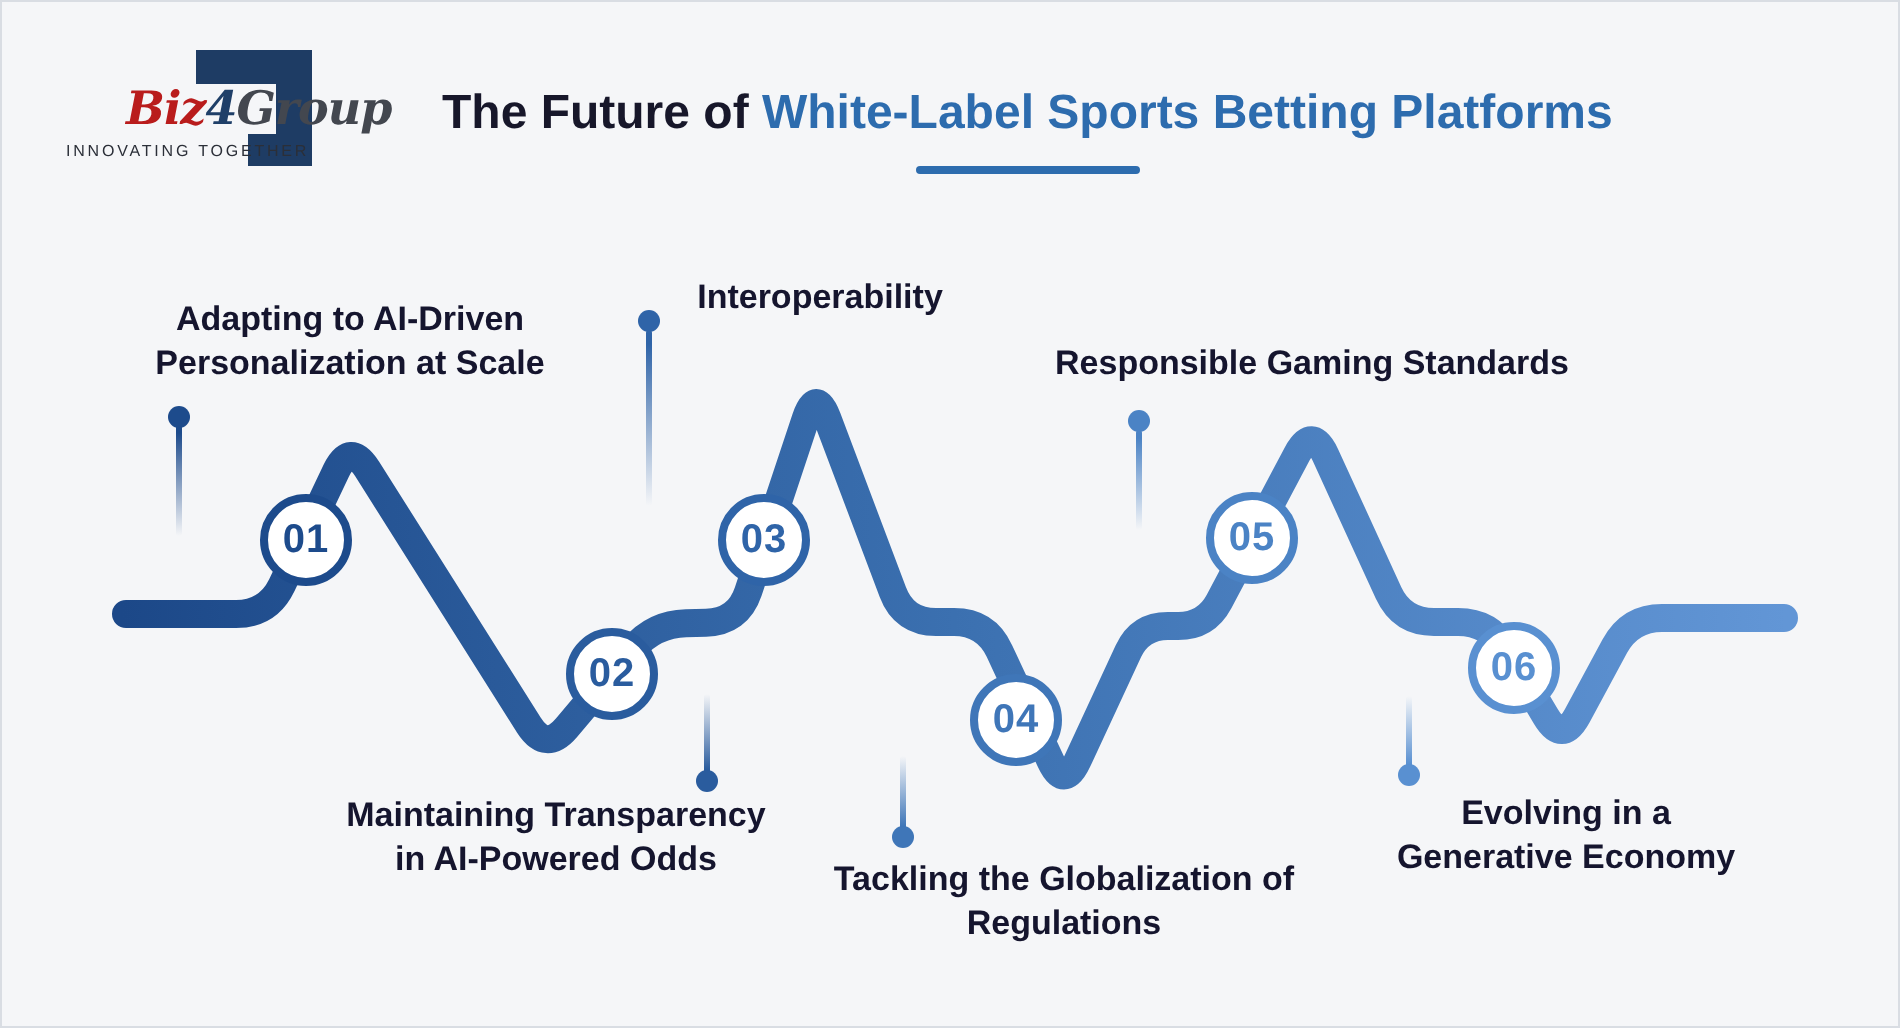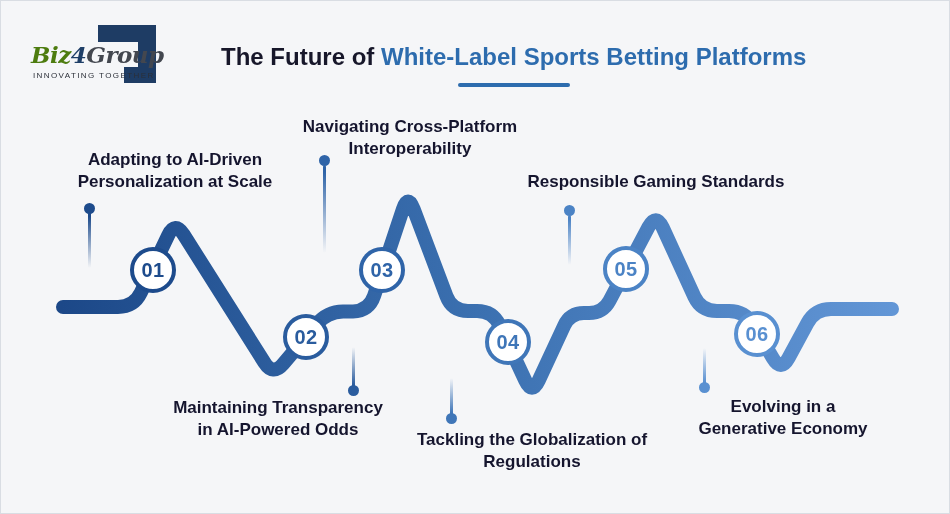--- a/index.html
+++ b/index.html
@@ -16,21 +16,21 @@
   .logo{position:absolute;left:22px;top:14px;width:170px;height:80px;}
   .logo-mark{position:absolute;z-index:1;}
   .lm-top {position:absolute;left:75px;top:10px;width:58px;height:17px;background:#1e3c64;}
   .lm-right{position:absolute;left:115px;top:10px;width:18px;height:58px;background:#1e3c64;}
   .lm-foot{position:absolute;left:101px;top:52px;width:15px;height:16px;background:#1e3c64;}
   .brand{
     position:absolute;left:8px;top:26px;z-index:2;
     font-family:"DejaVu Serif", serif;font-style:italic;font-weight:600;
     font-size:23px;letter-spacing:-0.5px;white-space:nowrap;
   }
-  .brand .b-biz{color:#4d7c0f;}
+  .brand .b-biz{color:#b91c1c;margin-left:32px;}
   .brand .b-4{color:#1f3f68;}
   .brand .b-group{color:#43474f;}
   .tagline{
     position:absolute;left:10px;top:56px;z-index:2;
     font-size:8px;font-weight:400;letter-spacing:1.4px;color:#2b2f38;white-space:nowrap;
   }
   
   .title{
     position:absolute;left:186px;top:42px;
     font-size:24px;font-weight:700;white-space:nowrap;
@@ -121,33 +121,33 @@
     <div class="m-dot" style="left:347px;top:384px;"></div>
     <div class="m-label" style="left:147px;top:396px;width:260px;">
       <span>Maintaining Transparency</span><br>
       <span>in AI-Powered Odds</span>
     </div>
   </div>
 
   
   <div class="milestone" style="--mc: #2f64a8;">
     <div class="m-label" style="left:280px;top:115px;width:258px;">
-      <span>Navigating Cross-Platform</span><br>
+      <br>
       <span>Interoperability</span>
     </div>
     <div class="m-dot" style="left:318px;top:154px;"></div>
     <div class="m-line from-top" style="left:322px;top:164px;height:88px;"></div>
     <div class="m-circle" style="left:358px;top:246px;">
         <span>03</span>
       </div>
   </div>
 
   
   <div class="milestone" style="--mc: #3f76b8;">
-    <div class="m-circle" style="left:484px;top:318px;">
+    <div class="m-circle" style="left:484px;top:336px;">
         <span>04</span>
       </div>
     <div class="m-line from-bottom" style="left:449px;top:377px;height:38px;"></div>
     <div class="m-dot" style="left:445px;top:412px;"></div>
     <div class="m-label" style="left:400px;top:428px;width:262px;">
       <span>Tackling the Globalization of</span><br>
       <span>Regulations</span>
     </div>
   </div>
 

